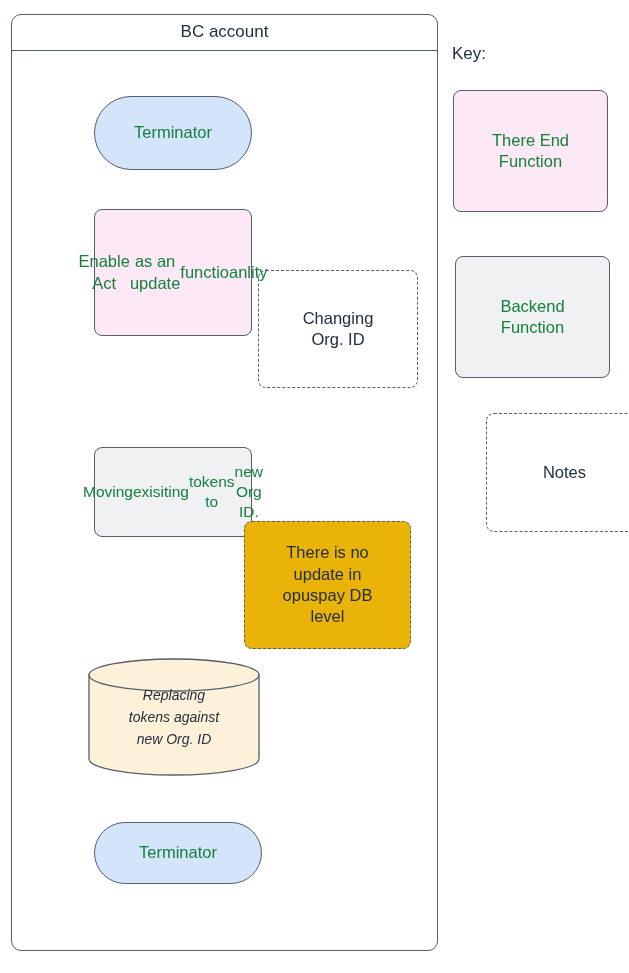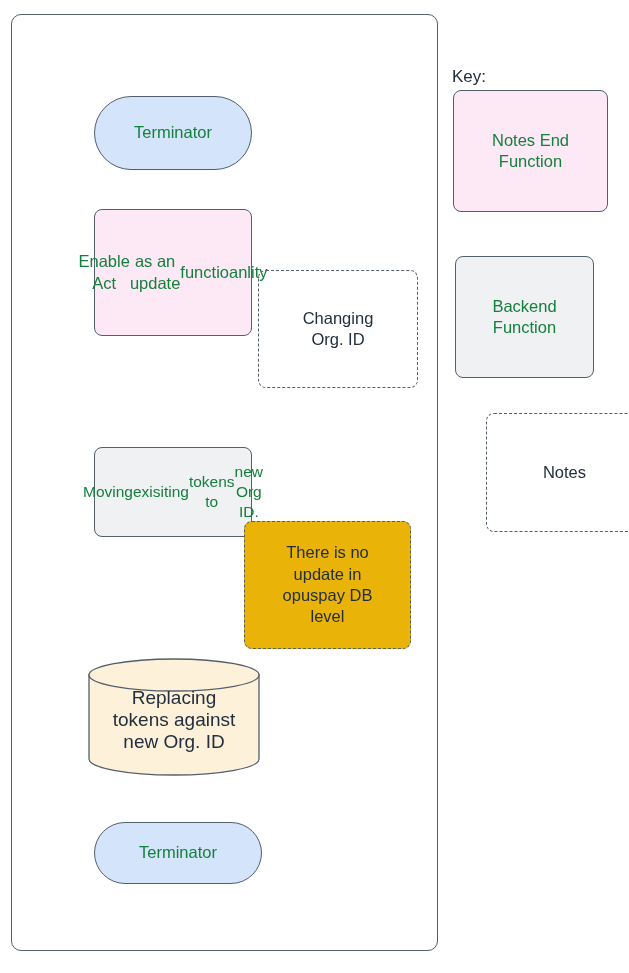--- a/index.html
+++ b/index.html
@@ -70,32 +70,32 @@
     padding: 2px 13px;
   }
 
   
   .cylinder-wrap { }
   .cyl-label {
     position: absolute;
     left: 0; right: 0;
     top: 28px;
     text-align: center;
-    font-size: 19px;
+    font-size: 14px;
     line-height: 1.30;
     color: #232f3e;
     pointer-events: none;
+    font-style: italic;
   }
 
   
   .key-title {
     left: 452px; top: 44px;
     font-size: 17px;
     color: #232f3e;
-    margin-top: 23px;
   }
   svg { overflow: visible; }
 </style>
 </head>
 <body>
 
 <div id="canvas">
 
   <svg class="abs" style="left:0;top:0;width:629px;height:973px;">
     <defs>
@@ -119,20 +119,21 @@
     <g>
       <path d="M 173 775 L 173 818" stroke="#2f3a49" stroke-width="1.4" fill="none" marker-end="url(#arrow)"></path>
     </g>
 
     <g>
       <path d="M 203 336 L 203 372 L 297 372 L 297 720 L 268 720" stroke="#2f3a49" stroke-width="1.5" fill="none" stroke-dasharray="8 6" marker-end="url(#arrow)"></path>
     </g>
   </svg>
 
   <div class="abs pool"></div>
+  <div class="abs pool-header">BC account</div>
 
   <div class="abs node terminator" style="left:94px; top:96px; width:158px; height:74px; background:#d3e4fb;">
     <span>Terminator</span>
   </div>
 
   <div class="abs node process" style="left:94px; top:209px; width:158px; height:127px; background:#fce9f5; ">
     <span>Enable Act</span>
     <span>as an update</span>
     <span>functioanlity</span>
   </div>
@@ -166,25 +167,25 @@
   <div class="abs note" style="left:244px; top:521px; width:167px; height:128px; flex-direction:column; background:#eab308;">
     <span>There is no</span>
     <span>update in</span>
     <span>opuspay DB</span>
     <span>level</span>
   </div>
 
   <div class="abs key-title">Key:</div>
 
   <div class="abs node process" style="left:453px; top:90px; width:155px; height:122px; background:#fce9f5; flex-direction:column;">
-    <span>Notes End</span>
+    <span>There End</span>
     <span>Function</span>
   </div>
 
-  <div class="abs node process" style="left:455px; top:256px; width:139px; height:122px; background:#eff1f3; flex-direction:column;">
+  <div class="abs node process" style="left:455px; top:256px; width:155px; height:122px; background:#eff1f3; flex-direction:column;">
     <span>Backend</span>
     <span>Function</span>
   </div>
 
   <div class="abs note" style="left:451px; top:413px; width:157px; height:119px;margin-left:35px;">
     <span>Notes</span>
   </div>
 
 </div>
 

